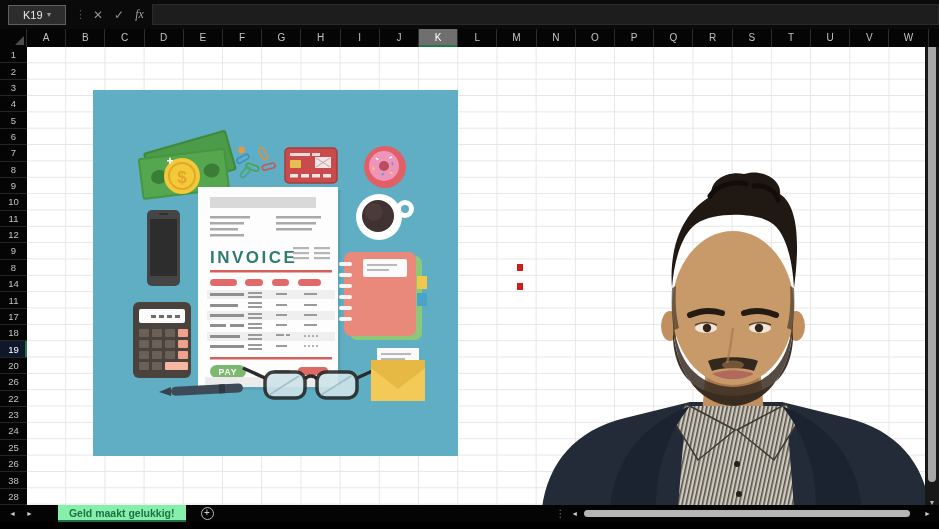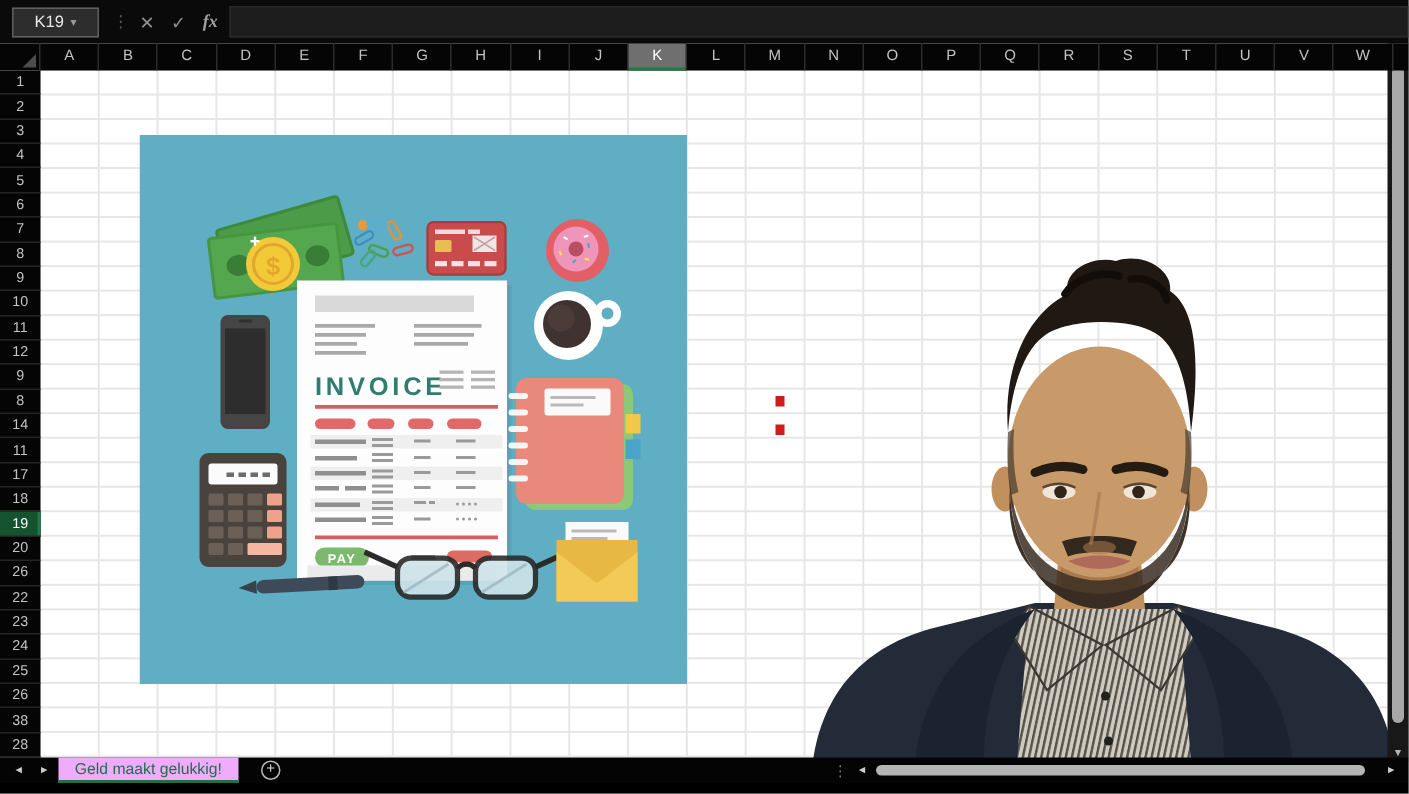--- a/index.html
+++ b/index.html
@@ -9,41 +9,41 @@
 
   
   .formula-row { position:absolute; left:0; top:0; width:939px; height:29px;
                  background:#0a0a0a; display:flex; align-items:center; z-index:20; }
   .name-box { margin-left:8px; width:58px; height:20px; background:#2d2d2d;
               border:1px solid #606060; color:#e9e9e9; font-size:11px;
               display:flex; align-items:center; justify-content:space-between; padding:0 14px; }
   .name-box .chev { color:#9a9a9a; font-size:8px; }
   .grip-dots { color:#5d5d5d; font-size:11px; margin:0 7px 0 9px; }
   .fx-area { display:flex; align-items:center; gap:11px; color:#8f8f8f; font-size:12px; margin-right:8px; }
-  .fx-area .fx { font-family:"Liberation Serif", serif; font-style:italic; font-weight:bold; color:#a0a0a0; }
+  .fx-area .fx { font-family:"Liberation Serif", serif; font-style:italic; font-weight:normal; color:#a0a0a0; }
   .formula-input { flex:1; height:21px; background:#1d1d1d; border:1px solid #2a2a2a;
                    color:#ddd; font-size:11px; line-height:19px; padding:0 6px; margin-right:0; }
 
   
   .header-row { position:absolute; left:0; top:29px; width:939px; height:18px;
                 background:#050505; display:flex; z-index:15; }
   .corner { width:27px; height:18px; position:relative; border-right:1px solid #2e2e2e; }
   .corner:after { content:""; position:absolute; right:2px; bottom:2px;
                   border-left:9px solid transparent; border-bottom:9px solid #4d4d4d; }
   .col-headers { display:flex; width:902px; }
   .col-h { width:39.217px; flex:none; text-align:center; line-height:18px; font-size:10px;
            color:#c3c3c3; border-right:1px solid #2c2c2c; }
   .col-h.sel { background:#6f6f6f; color:#fff; box-shadow:inset 0 -2px 0 #1d7a45; }
 
   
   .row-headers { position:absolute; left:0; top:47px; width:27px; height:458px;
                  background:#050505; display:flex; flex-direction:column; z-index:15; }
   .row-h { flex:1; display:flex; align-items:center; justify-content:center; font-size:9.5px;
            color:#c3c3c3; border-bottom:1px solid #252525; }
-  .row-h.sel { background:#14532d; color:#fff; box-shadow:inset -2px 0 0 #1d7a45; }
+  .row-h.sel { background:#0f172a; color:#fff; box-shadow:inset -2px 0 0 #1d7a45; }
 
   
   .cells { position:absolute; left:27px; top:47px; width:902px; height:458px; background:#fff;
            background-image:
              linear-gradient(to right, #e6e6e6 1px, transparent 1px),
              linear-gradient(to bottom, #e6e6e6 1px, transparent 1px);
            background-size:39.217px 16.357px; background-position:-1px -1px; }
 
   .red-marks { position:absolute; left:517px; top:264px; z-index:4; width:10px; }
   .red-marks span { display:block; width:6px; height:7px; background:#cf1d1d; margin-bottom:12px; }
@@ -58,22 +58,22 @@
                         color:#b5b5b5; font-size:7px; }
   .v-scroll .arr-down { position:absolute; bottom:2px; left:0; width:14px; text-align:center;
                         color:#b5b5b5; font-size:7px; }
   .v-thumb { position:absolute; left:3px; top:15px; width:8px; height:438px;
              background:#a8a8a8; border-radius:4px; }
 
   
   .bottom-bar { position:absolute; left:0; top:505px; width:939px; height:17px;
                 background:#040404; display:flex; align-items:center; z-index:25; }
   .sheet-nav { margin-left:9px; display:flex; gap:10px; color:#cdcdcd; font-size:7px; }
-  .sheet-tab { margin-left:6px; height:17px; background:#f0abfc; color:#1e7145;
-               font-weight:normal; font-size:10.5px; padding:0 11px; display:flex; align-items:center;
+  .sheet-tab { margin-left:25px; height:17px; background:#86efac; color:#1e7145;
+               font-weight:bold; font-size:10.5px; padding:0 11px; display:flex; align-items:center;
                border-bottom:2px solid #1e7145; }
   .add-sheet { margin-left:15px; width:13px; height:13px; border:1px solid #b9b9b9; border-radius:50%;
                color:#d3d3d3; font-size:10px; line-height:10px; text-align:center; }
   .h-scroll { margin-left:auto; display:flex; align-items:center; gap:6px; margin-right:8px; }
   .h-scroll .grip { color:#787878; font-size:10px; }
   .h-scroll .arr { color:#cdcdcd; font-size:7px; }
   .h-track { width:334px; height:9px; display:flex; align-items:center; }
   .h-thumb { width:326px; height:7px; background:#b5b5b5; border-radius:4px; }
 
   .status-strip { position:absolute; left:0; top:522px; width:939px; height:7px; background:#000; z-index:25; }

